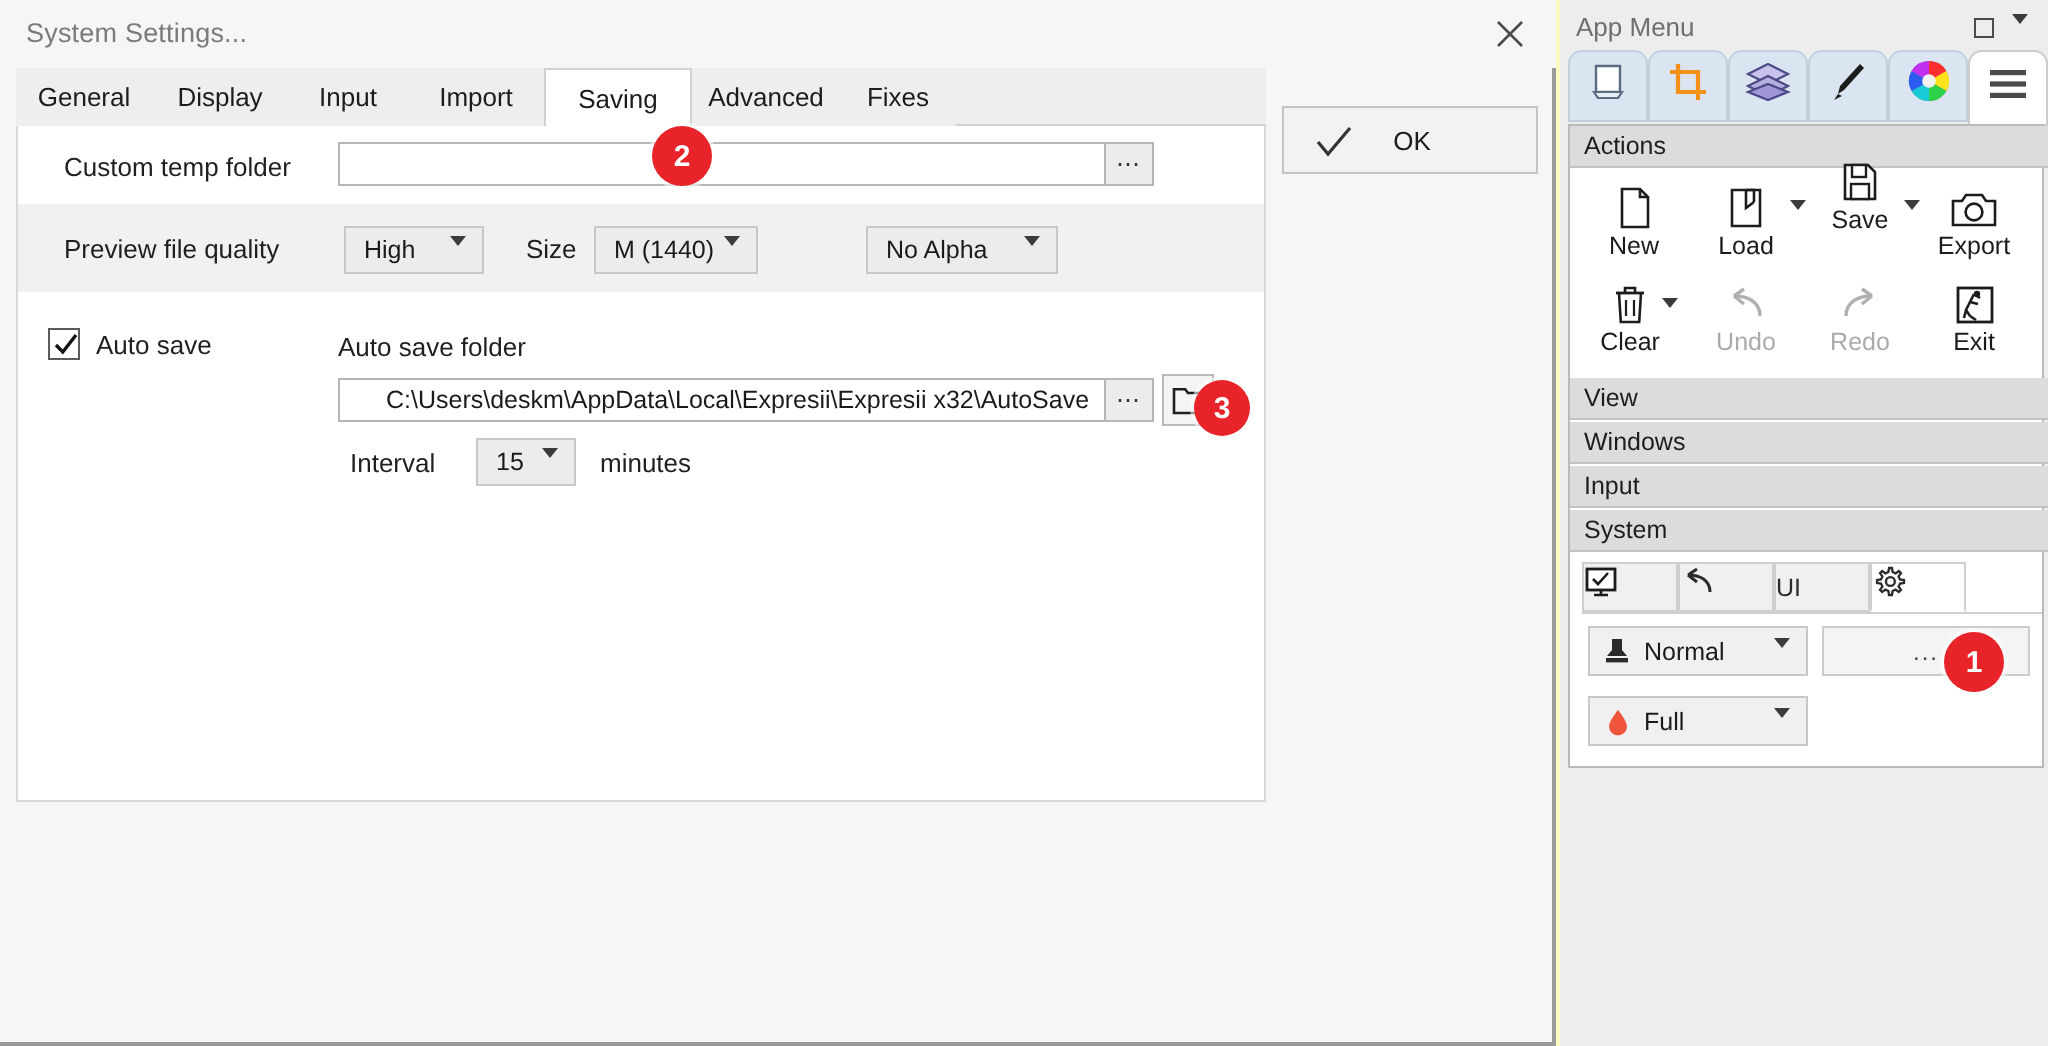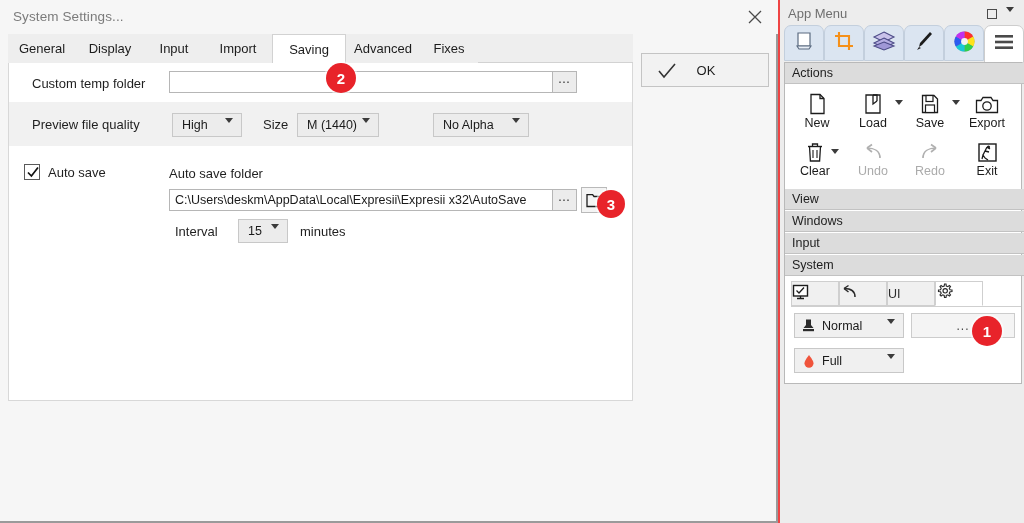--- a/index.html
+++ b/index.html
@@ -3,21 +3,21 @@
 <meta charset="utf-8">
 <style>
   * { box-sizing: border-box; }
   html, body {
     margin: 0; padding: 0;
     width: 1024px; height: 523px;
     font-family: "Liberation Sans", sans-serif;
     background: #ffffff;
     overflow: hidden;
   }
-  #root { position: relative; width: 1024px; height: 523px; background: #ef4444; }
+  #root { position: relative; width: 1024px; height: 523px; background: #fef9c3; }
 
   
   #settings-window {
     position: absolute; left: 0; top: 0; width: 778px; height: 523px;
     background: #f6f6f6;
     border-right: 2px solid #9a9a9a;
     border-bottom: 2px solid #9a9a9a;
   }
   #titlebar {
     position: absolute; left: 0; top: 0; width: 778px; height: 34px;
@@ -67,21 +67,21 @@
   .row.plain { background: #ffffff; }
   .rowlabel {
     position: absolute; font-size: 13px; color: #1f1f1f;
   }
   .sublabel { position: absolute; font-size: 13px; color: #1f1f1f; }
 
   .textinput {
     position: absolute; height: 22px;
     background: #ffffff; border: 1px solid #b6b6b6;
     font-size: 12.5px; color: #1a1a1a;
-    padding: 0 5px; line-height: 20px;
+    padding: 0 23px; line-height: 20px;
     white-space: nowrap; overflow: hidden;
   }
   .combo {
     position: absolute; height: 24px;
     background: #ececec; border: 1px solid #c8c8c8;
     font-size: 12.5px; color: #1a1a1a;
     display: flex; align-items: center;
     cursor: default;
   }
   .combo .ctext { position: absolute; left: 9px; }
@@ -379,21 +379,21 @@
         <span class="aic">
           <svg width="20" height="22" viewBox="0 0 20 22">
               <path d="M3,2 L17,2 L17,20 L3,20 Z" fill="#fff" stroke="#1c1c1c" stroke-width="1.3"></path>
               <path d="M10,2 L10,11 L14,8 L10,11" fill="none" stroke="#1c1c1c" stroke-width="1.3"></path>
               <path d="M10,2 L14,2 L14,8" fill="none" stroke="#1c1c1c" stroke-width="1.3"></path>
             </svg>
         </span>
         <span class="alb">Load</span>
       </div>
       <span class="mini-caret" style="left:110px; top:42px;"><span class="chev-d"></span></span>
-      <div class="action-cell" style="left:117px; top:26px;">
+      <div class="action-cell" style="left:117px; top:10px;justify-content:center;">
         <span class="aic">
           <svg width="20" height="22" viewBox="0 0 20 22">
               <path d="M2.5,2.5 L14,2.5 L17.5,6 L17.5,19.5 L2.5,19.5 Z" fill="#fff" stroke="#1c1c1c" stroke-width="1.3"></path>
               <rect x="6" y="2.5" width="7" height="6" fill="#fff" stroke="#1c1c1c" stroke-width="1.2"></rect>
               <rect x="5.5" y="12" width="9" height="7.5" fill="#fff" stroke="#1c1c1c" stroke-width="1.2"></rect>
             </svg>
         </span>
         <span class="alb">Save</span>
       </div>
       <span class="mini-caret" style="left:167px; top:42px;"><span class="chev-d"></span></span>

